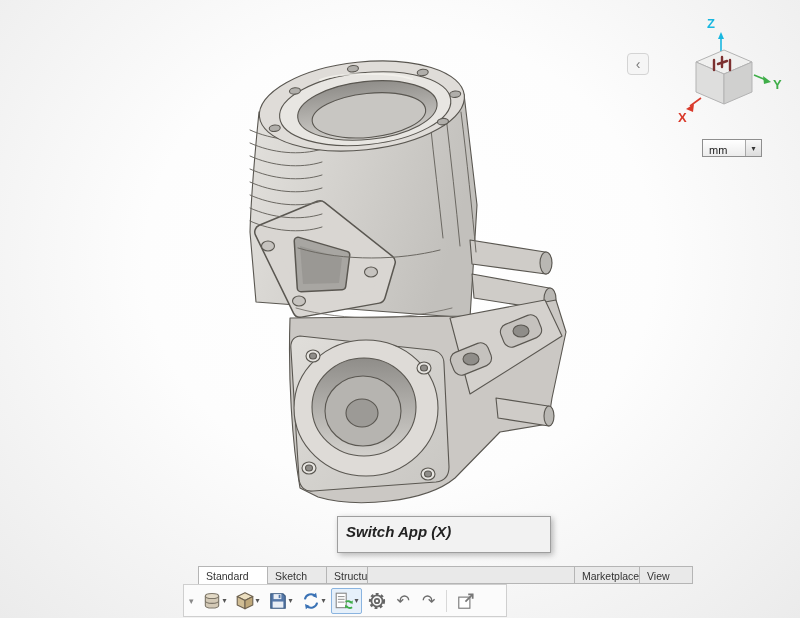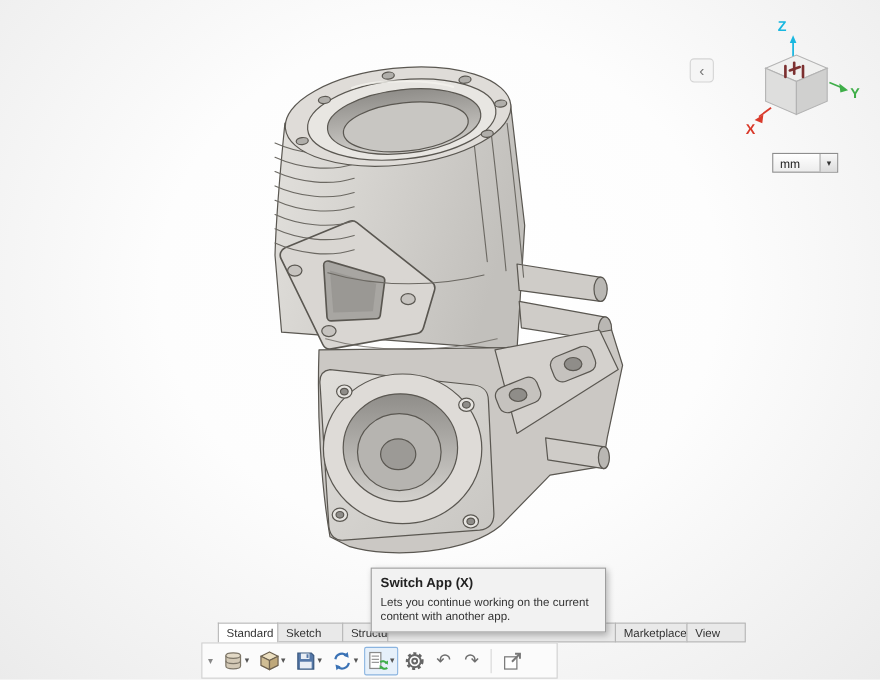--- a/index.html
+++ b/index.html
@@ -19,21 +19,21 @@
     border:1px solid #8e8e8e;background:linear-gradient(#ffffff,#ececec);
     display:flex;align-items:flex-end;font-size:11px;color:#222;z-index:3;cursor:pointer;}
   .units .val{flex:1;padding-left:6px;}
   .units .arr{width:15px;align-self:stretch;border-left:1px solid #a8a8a8;display:flex;align-items:center;
     justify-content:center;font-size:8px;color:#333;background:linear-gradient(#f8f8f8,#dcdcdc);}
 
   
   .tooltip{position:absolute;left:337px;top:516px;width:214px;box-sizing:border-box;
     background:#f2f2f2;border:1px solid #9e9e9e;box-shadow:2px 2px 6px rgba(0,0,0,.28);
     padding:6px 8px;z-index:6;font-size:10.5px;line-height:1.25;}
-  .tooltip .tt-title{margin:0 0 4px;font-size:12px;font-weight:bold;color:#222;}
+  .tooltip .tt-title{margin:0 0 4px;font-size:15px;font-weight:bold;color:#222;font-style:italic;}
   .tooltip .tt-body{color:#333;}
   .tooltip .tt-link{color:#1a66c2;margin-top:5px;cursor:pointer;}
 
   
   .tabs{position:absolute;left:199px;top:566px;height:18px;display:flex;z-index:2;font-size:10.5px;color:#333;}
   .tab{box-sizing:border-box;border:1px solid #b5b5b5;margin-left:-1px;background:#e9e9e9;
     padding:3px 7px 0;height:18px;white-space:nowrap;overflow:hidden;cursor:pointer;}
   .tab.active{background:#ffffff;height:19px;border-bottom:none;z-index:3;}
   .tab.filler{width:208px;padding:0;cursor:default;}
 
@@ -196,25 +196,24 @@
     <text x="4" y="110" font-size="13" font-weight="bold" fill="#d93a2b">X</text>
   </svg>
 
   <div class="units">
     <span class="val">mm</span>
     <span class="arr">▾</span>
   </div>
 
   <div class="tooltip">
     <div class="tt-title">Switch App (X)</div>
-    <div class="tt-body">Lets you continue working on the current content with another app.</div>
   </div>
 
   <div class="tabs">
-    <div class="tab active" style="width:55px">Standard</div>
+    <div class="tab active" style="width:70px">Standard</div>
     <div class="tab" style="width:60px">Sketch</div>
     <div class="tab" style="width:42px">Structur</div>
     <div class="tab filler"></div>
     <div class="tab" style="width:66px">Marketplace</div>
     <div class="tab" style="width:54px">View</div>
   </div>
 
   <div class="toolbar">
     <span class="ovf">▾</span>
 

